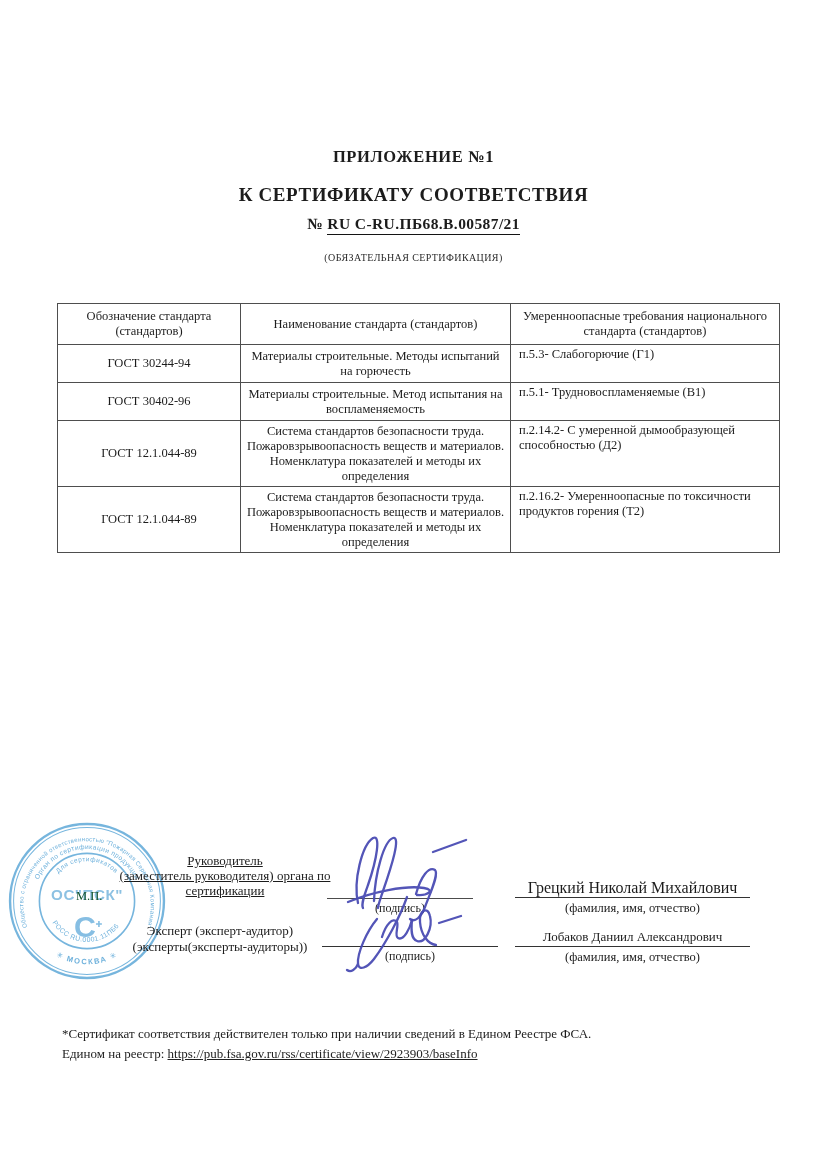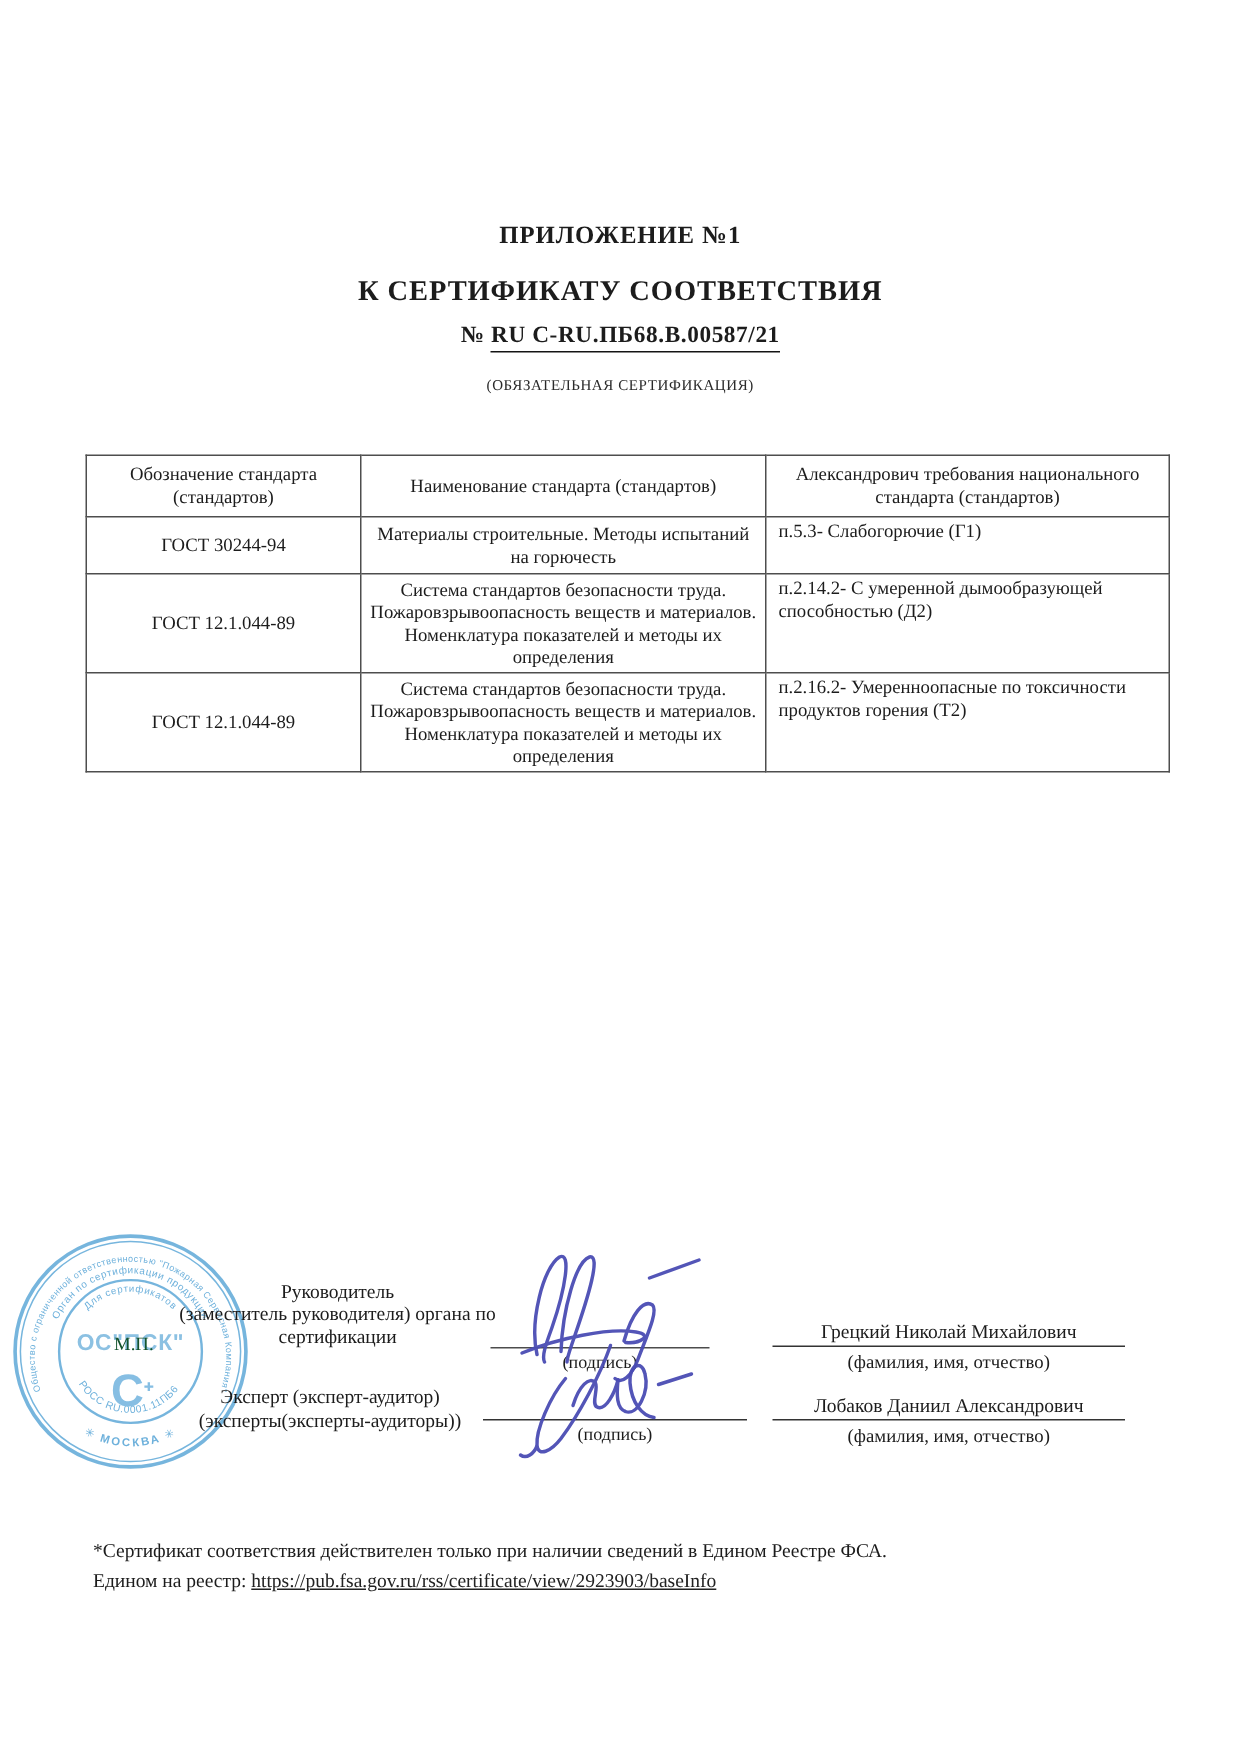--- a/index.html
+++ b/index.html
@@ -25,29 +25,29 @@
            line-height:15px; padding:2px 5px; overflow:hidden; }
   th { vertical-align:middle; text-align:center; height:36px; }
   col.c1 { width:183px; } col.c2 { width:270px; } col.c3 { width:269px; }
   td.c1 { text-align:center; vertical-align:middle; }
   td.c2 { text-align:center; vertical-align:middle; }
   td.c3 { text-align:left; vertical-align:top; padding-left:8px; }
   tr.r-small td { height:33px; }
   tr.r-big td { height:61px; }
 
   
-  .role-head { top:853px; left:105px; width:240px; font-size:13px; line-height:15px; }
+  .role-head { top:853px; left:105px; width:240px; font-size:13px; line-height:15px;text-decoration:underline; }
   .role-expert { top:923px; left:90px; width:260px; font-size:13px; line-height:15.5px; }
   .mp { top:889px; left:48px; font-size:12.5px; color:#14532d;margin-left:28px; }
   .sig-field1 { top:880px; left:327px; width:146px; height:18px; border-bottom:1.5px solid #4c4c4c; }
   .sig-cap1   { top:901px; left:327px; width:146px; font-size:12px; }
   .sig-field2 { top:928px; left:322px; width:176px; height:18px; border-bottom:1.5px solid #333; }
   .sig-cap2   { top:949px; left:322px; width:176px; font-size:12px; }
   .name-field1 { top:880px; left:515px; width:235px; height:17px; border-bottom:1.5px solid #333;
-                 font-size:13px; line-height:16px; }
+                 font-size:16px; line-height:16px; }
   .name-cap1   { top:901px; left:515px; width:235px; font-size:12.5px; }
   .name-field2 { top:929px; left:515px; width:235px; height:17px; border-bottom:1.5px solid #333;
                  font-size:13px; line-height:16px; }
   .name-cap2   { top:950px; left:515px; width:235px; font-size:12.5px; }
 
   
   .stamp-svg { top:820px; left:6px; width:162px; height:162px; }
   .ink-svg   { top:825px; left:320px; width:205px; height:150px; }
   .stamp-text { font-family:"Liberation Sans","DejaVu Sans",sans-serif; }
 
@@ -72,26 +72,31 @@
     <table>
       <colgroup>
           <col class="c1">
           <col class="c2">
           <col class="c3">
         </colgroup>
       <tbody>
           <tr>
         <th>Обозначение стандарта (стандартов)</th>
         <th>Наименование стандарта (стандартов)</th>
-        <th>Александрович требования национального стандарта (стандартов)</th>
+        <th>Умеренноопасные требования национального стандарта (стандартов)</th>
       </tr>
       <tr class="r-small">
         <td class="c1">ГОСТ 30244-94</td>
         <td class="c2">Материалы строительные. Методы испытаний на горючесть</td>
         <td class="c3">п.5.3- Слабогорючие (Г1)</td>
+      </tr>
+      <tr class="r-small">
+        <td class="c1">ГОСТ 30402-96</td>
+        <td class="c2">Материалы строительные. Метод испытания на воспламеняемость</td>
+        <td class="c3">п.5.1- Трудновоспламеняемые (В1)</td>
       </tr>
       <tr class="r-big">
         <td class="c1">ГОСТ 12.1.044-89</td>
         <td class="c2">Система стандартов безопасности труда. Пожаровзрывоопасность веществ и материалов. Номенклатура показателей и методы их определения</td>
         <td class="c3">п.2.14.2- С умеренной дымообразующей способностью (Д2)</td>
       </tr>
       <tr class="r-big">
         <td class="c1">ГОСТ 12.1.044-89</td>
         <td class="c2">Система стандартов безопасности труда. Пожаровзрывоопасность веществ и материалов. Номенклатура показателей и методы их определения</td>
         <td class="c3">п.2.16.2- Умеренноопасные по токсичности продуктов горения (Т2)</td>

